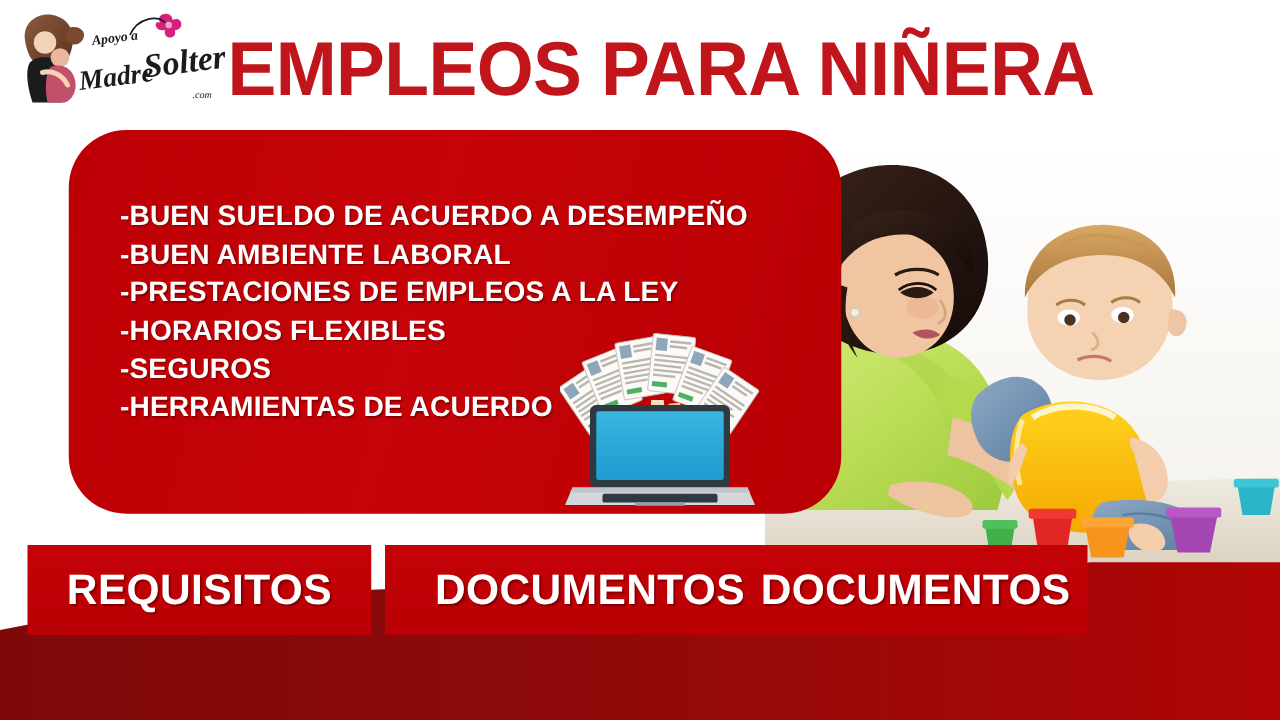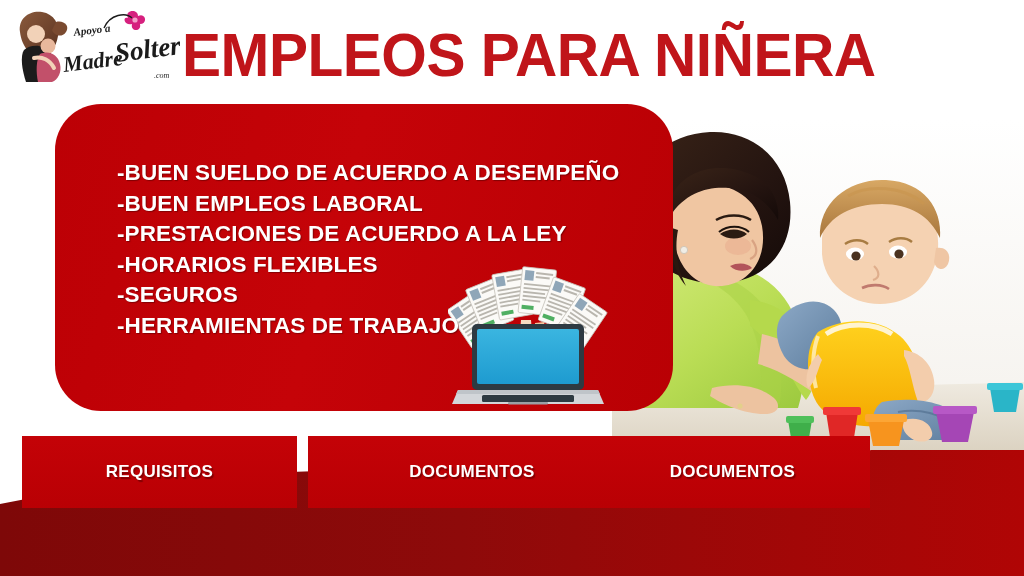--- a/index.html
+++ b/index.html
@@ -55,21 +55,20 @@
     width: 618px; height: 307px;
     background: #C00007;
     background: linear-gradient(105deg,#BC0005 0%, #C50308 45%, #B90004 100%);
     border-radius: 46px;
   }
 
   .bullets {
     position: absolute;
     left: 96px; top: 158px;
     width: 520px;
-    margin-left: 21px;
   }
   .bullet {
     color: #ffffff;
     font-size: 22.5px;
     font-weight: bold;
     line-height: 30.5px;
     letter-spacing: 0.1px;
     white-space: nowrap;
     text-shadow: 1px 1px 1px rgba(80,0,0,0.55);
   }
@@ -82,21 +81,21 @@
   }
   .laptop svg { display: block; width: 100%; height: 100%; }
 
   
   .btn {
     position: absolute;
     top: 436px; height: 72px;
     background: #C00007;
     background: linear-gradient(180deg,#C40207 0%, #B90004 100%);
     color: #ffffff;
-    font-size: 17px;
+    font-size: 34px;
     font-weight: bold;
     letter-spacing: 0.3px;
     display: flex;
     align-items: center;
     justify-content: center;
     text-shadow: 1.5px 1.5px 1px rgba(90,0,0,0.6);
     border: none;
     cursor: pointer;
     font-family: "Liberation Sans", sans-serif;
     text-align: center;
@@ -426,24 +425,24 @@
         <path d="M10,138 L150,138 L156,152 L4,152 Z" fill="#D3D6DA"></path>
         <path d="M10,138 L150,138 L152,142 L8,142 Z" fill="#BFC4C9"></path>
         <rect x="34" y="143" width="92" height="7" rx="1.5" fill="#2E3A42"></rect>
         <rect x="60" y="150" width="40" height="2.5" rx="1" fill="#9AA0A6"></rect>
       </g>
     </svg>
   </div>
 
   <div class="bullets">
     <div class="bullet">-BUEN SUELDO DE ACUERDO A DESEMPEÑO</div>
-    <div class="bullet">-BUEN EMPLEOS LABORAL</div>
-    <div class="bullet">-PRESTACIONES DE ACUERDO A LA LEY</div>
+    <div class="bullet">-BUEN AMBIENTE LABORAL</div>
+    <div class="bullet">-PRESTACIONES DE EMPLEOS A LA LEY</div>
     <div class="bullet">-HORARIOS FLEXIBLES</div>
     <div class="bullet">-SEGUROS</div>
-    <div class="bullet">-HERRAMIENTAS DE TRABAJO</div>
+    <div class="bullet">-HERRAMIENTAS DE ACUERDO</div>
   </div>
 
   <button class="btn" id="btn-requisitos">REQUISITOS</button>
   <button class="btn" id="btn-documentos">DOCUMENTOS</button>
   <button class="btn" id="btn-postularse">DOCUMENTOS</button>
 
 </div>
 
 </body></html>

